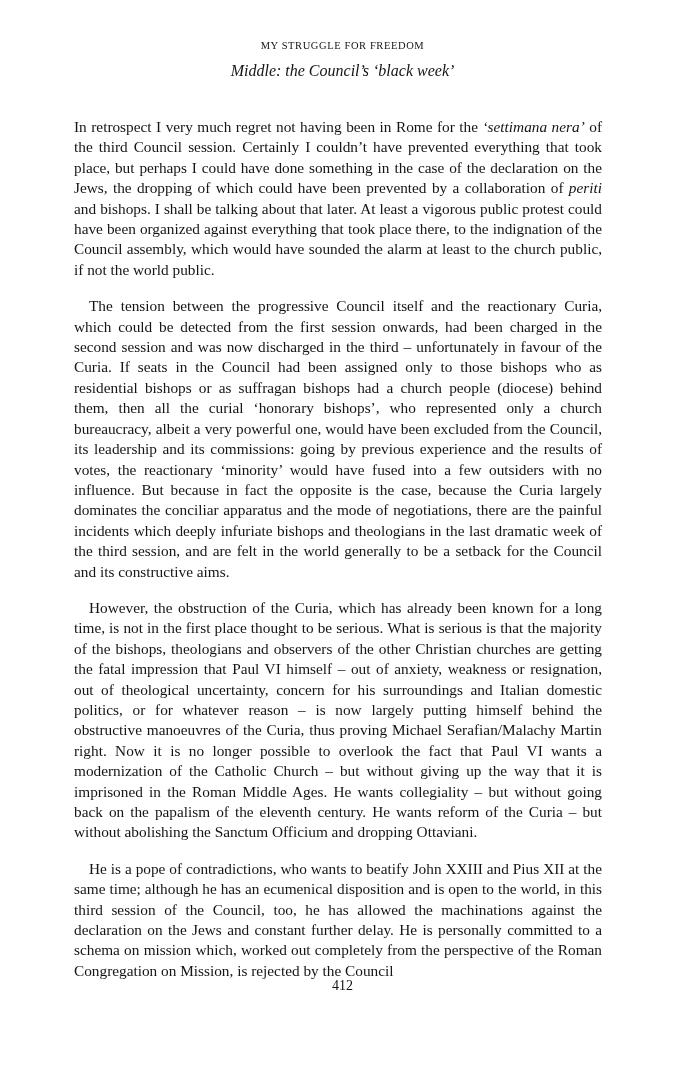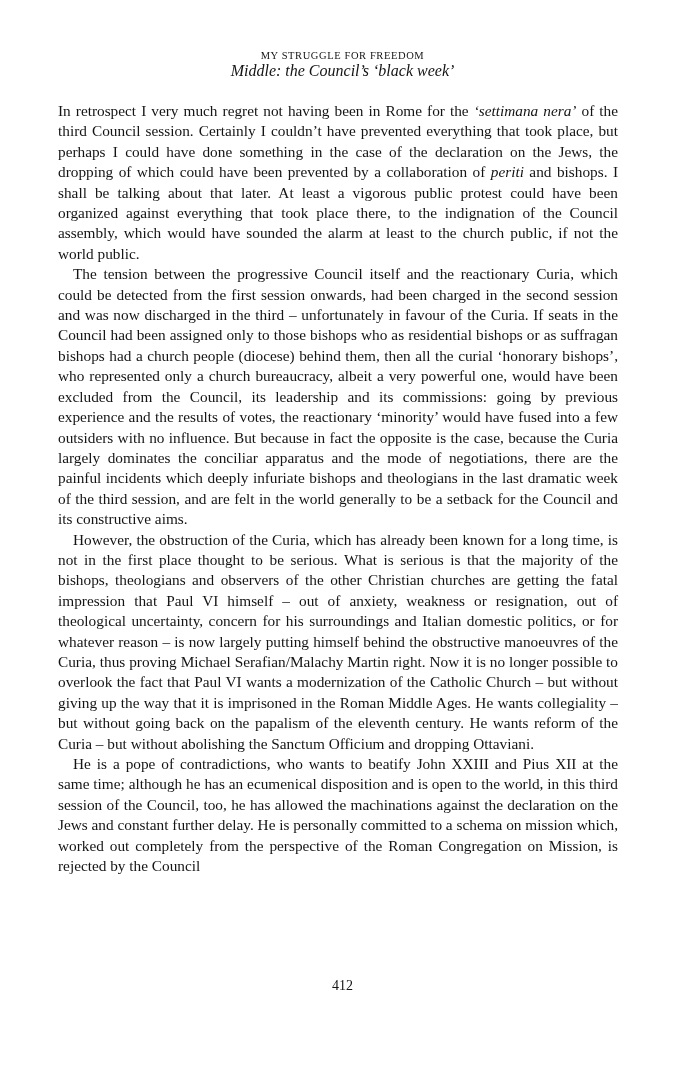--- a/index.html
+++ b/index.html
@@ -2,33 +2,33 @@
 <html><head>
 <meta charset="utf-8">
 <style>
   html, body { margin: 0; padding: 0; background: #ffffff; }
   body {
     width: 685px; height: 1076px; position: relative; overflow: hidden;
     font-family: "Liberation Serif", "DejaVu Serif", serif;
     color: #141414;
   }
   .running-head {
-    position: absolute; top: 50px; left: 0; width: 685px;
+    position: absolute; top: 40px; left: 0; width: 685px;
     text-align: center; font-size: 10.5px; letter-spacing: 0.6px;
     font-variant: small-caps; text-transform: uppercase;
   }
   .section-title {
     position: absolute; top: 62px; left: 0; width: 685px;
     text-align: center; font-style: italic; font-size: 16px;
   }
   .body-text {
     position: absolute; top: 101px; left: 58px; width: 560px;
     font-size: 15.3px; line-height: 20.4px; text-align: justify;
   }
-  .body-text p { margin: 0; text-indent: 15px; }
+  .body-text p { margin: 16px; text-indent: 15px; }
   .body-text p.first { text-indent: 0; }
   .body-text em { font-style: italic; }
   .folio {
     position: absolute; top: 955px; left: 0; width: 685px;
     text-align: center; font-size: 14px; margin-top: 23px;
   }
 </style>
 </head>
 <body>
 

